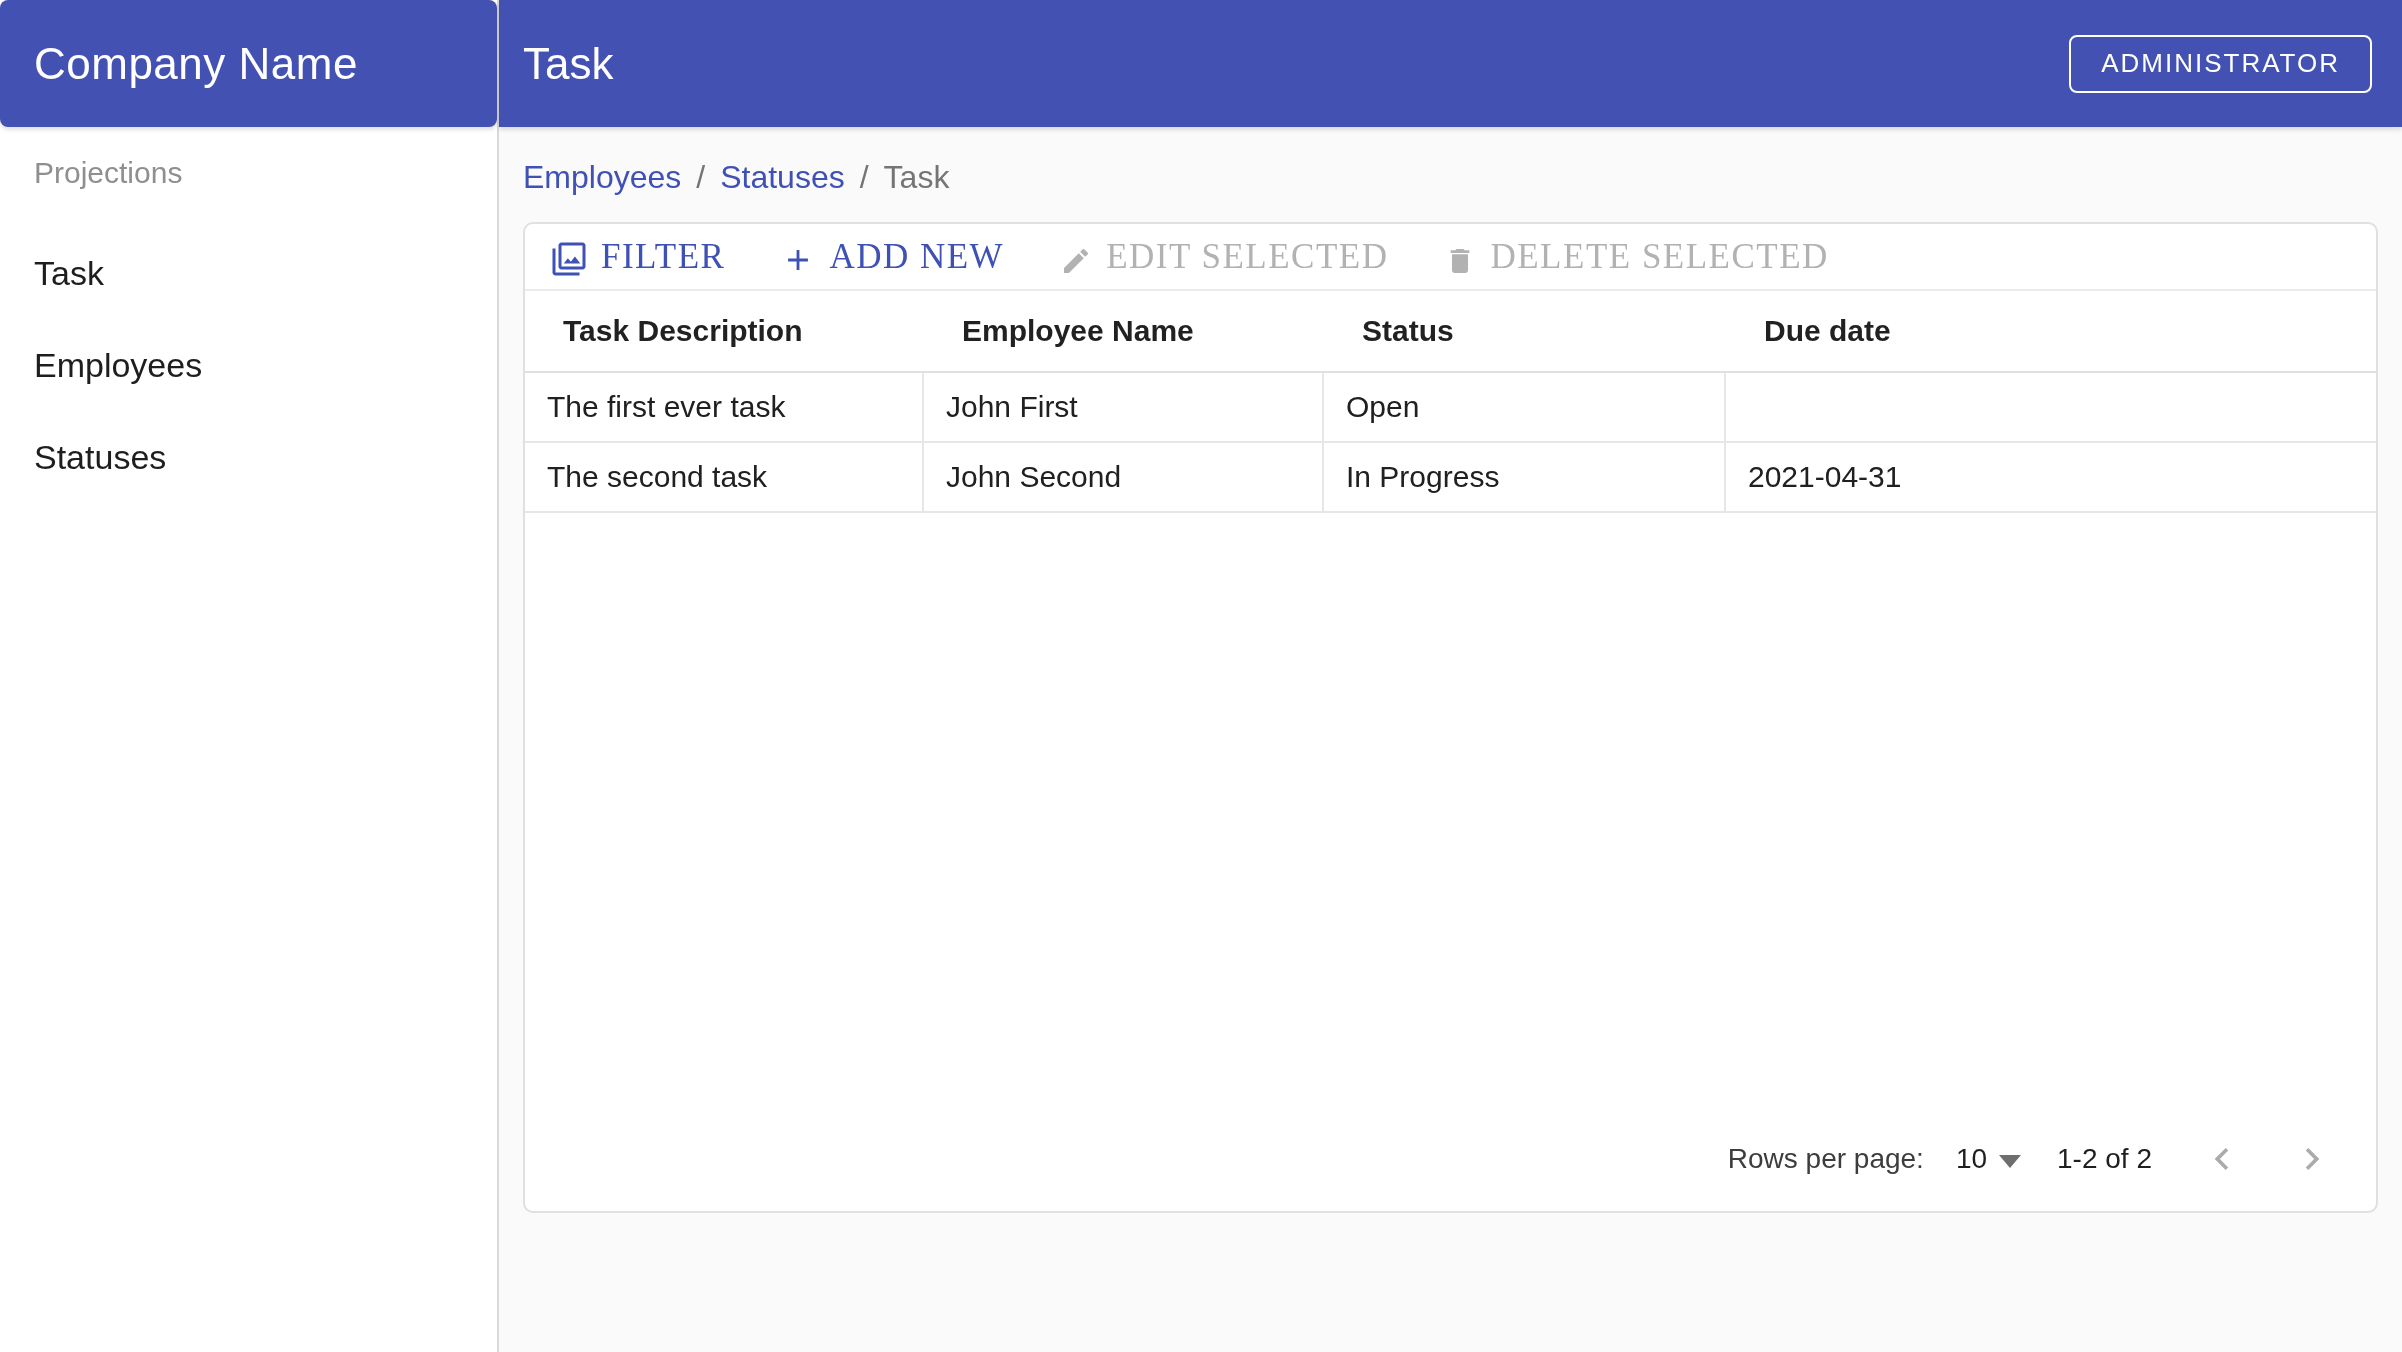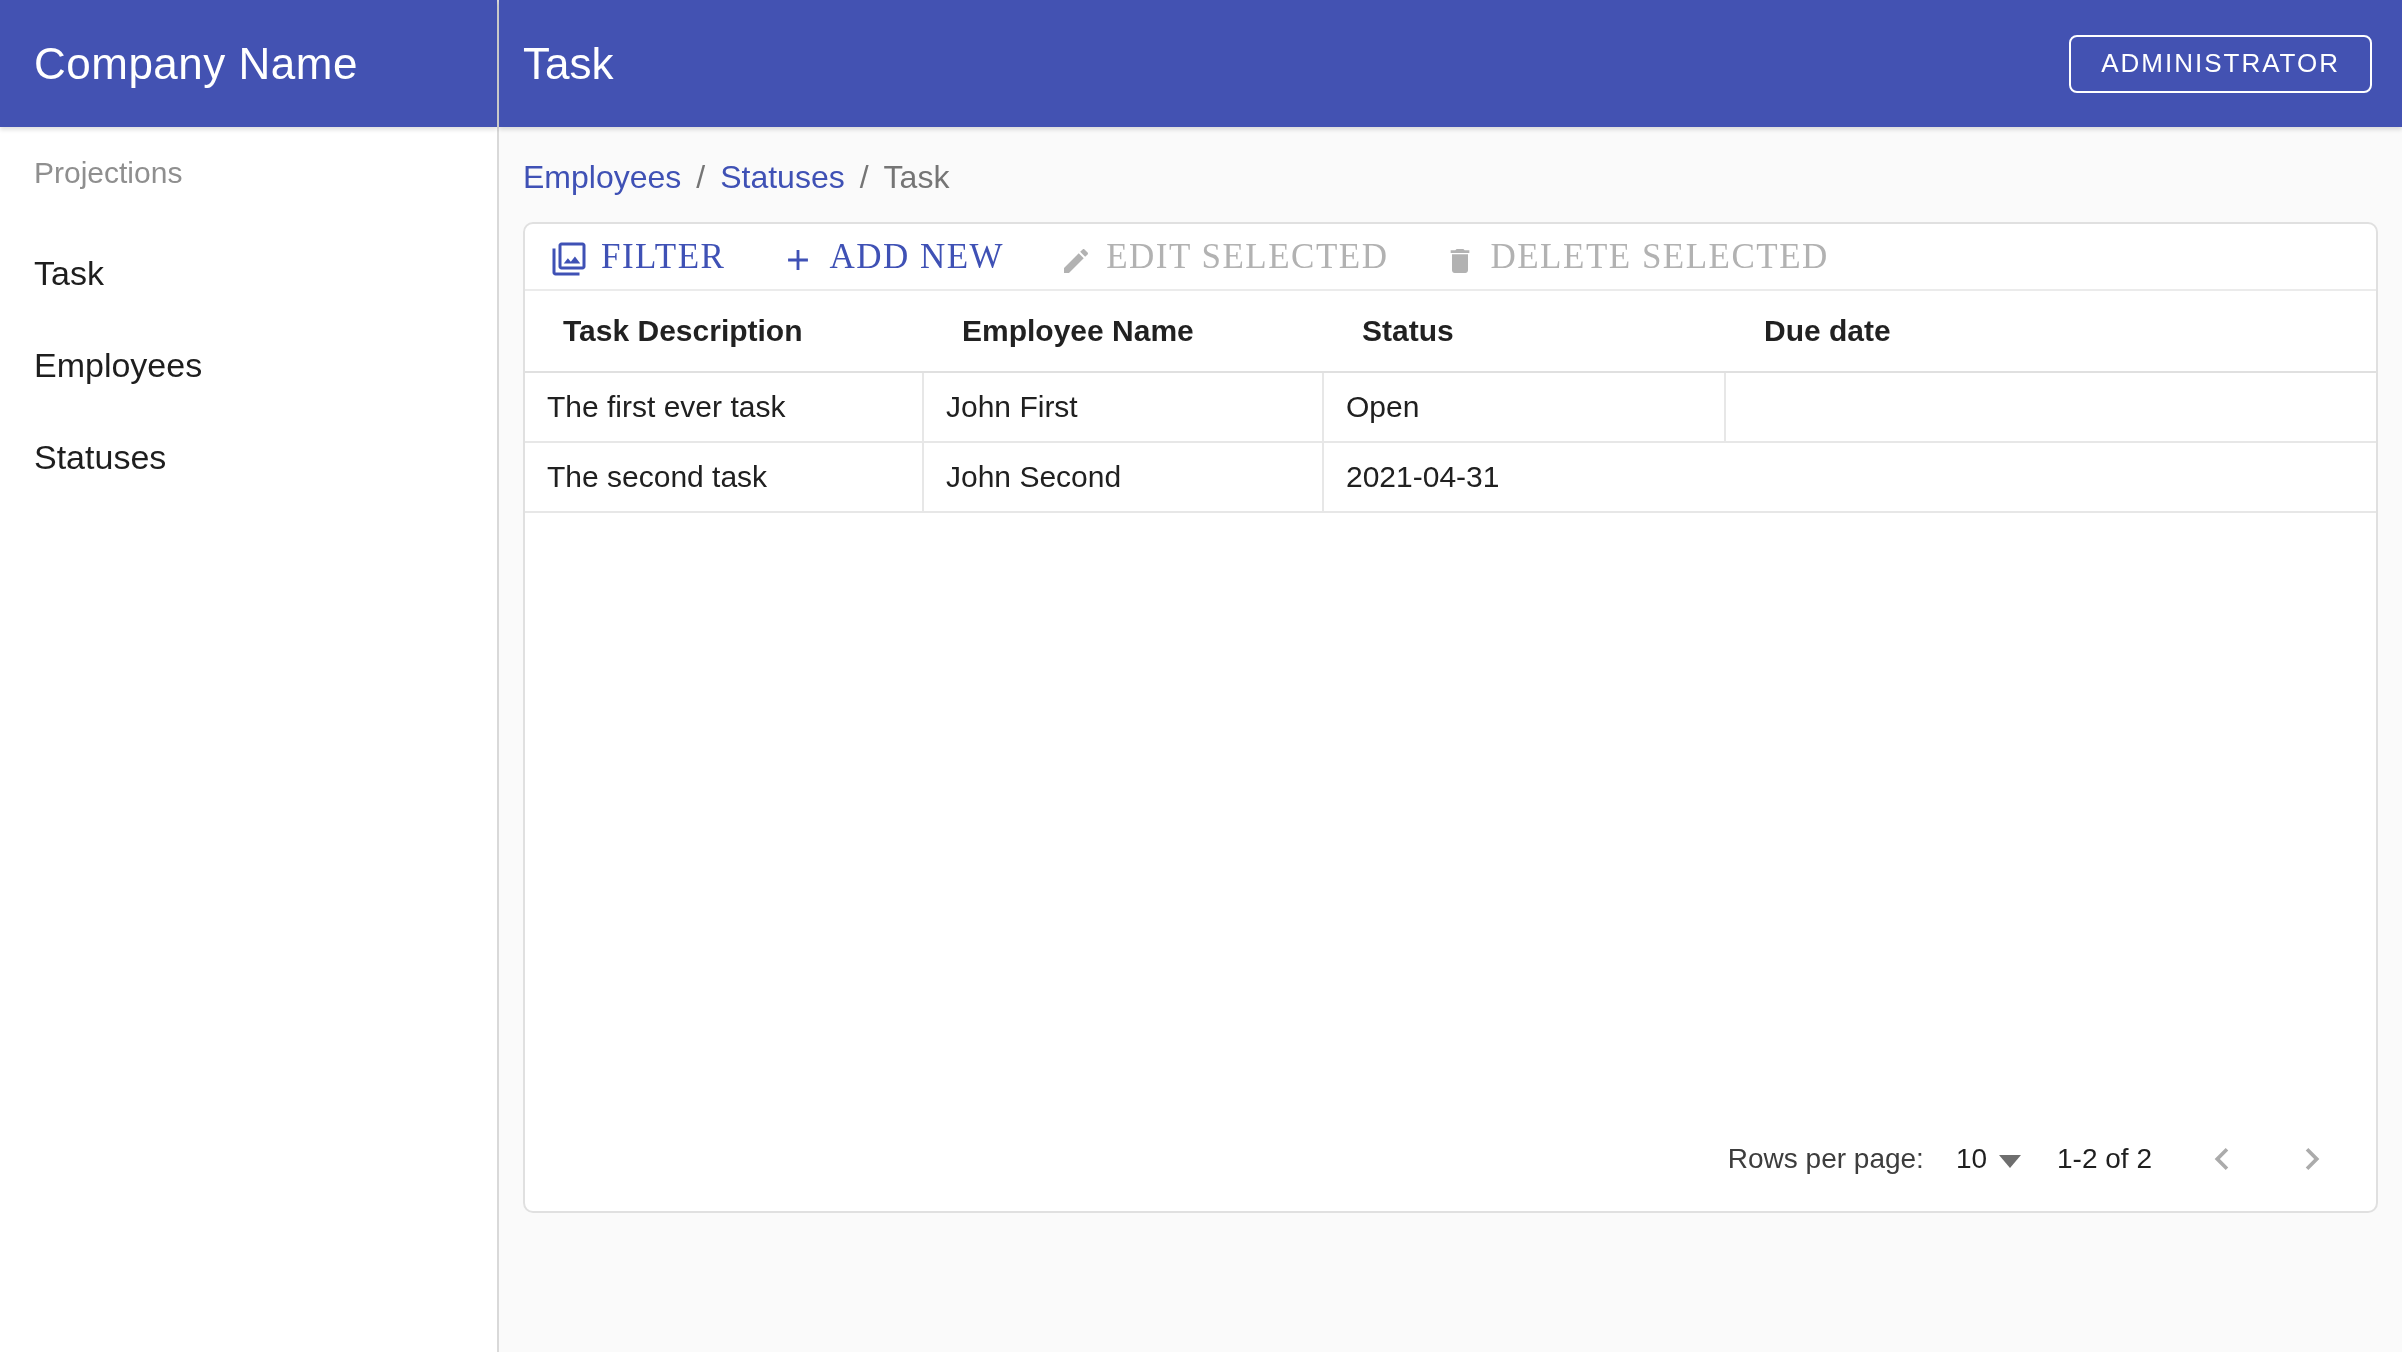--- a/index.html
+++ b/index.html
@@ -19,21 +19,21 @@
     background: #ffffff;
     border-right: 2px solid #d9d9d9;
     display: flex; flex-direction: column;
   }
   .sidebar-header {
     height: 127px; flex: 0 0 127px;
     background: #4352b2;
     display: flex; align-items: center;
     padding-left: 34px;
     box-shadow: 0 3px 4px rgba(0,0,0,0.12);
-    position: relative; z-index: 1;
+    position: relative; z-index: 1; border-radius: 8px;
   }
   .company-name { color: #fff; font-size: 44px; letter-spacing: 0.5px; }
   .sidebar-nav { padding-top: 16px; }
   .section-label {
     font-size: 30px; color: #8f8f8f;
     padding: 0 34px; line-height: 60px;
   }
   .nav-list { margin-top: 24px; }
   .nav-item {
     font-size: 34px; color: #1e1e1e;
@@ -217,20 +217,21 @@
         <div class="grid-row">
           <div class="cell c1">The first ever task</div>
           <div class="cell c2">John First</div>
           <div class="cell c3">Open</div>
           <div class="cell c4"></div>
         </div>
 
         <div class="grid-row">
           <div class="cell c1">The second task</div>
           <div class="cell c2">John Second</div>
+          <div class="cell c3">In Progress</div>
           <div class="cell c4">2021-04-31</div>
         </div>
 
         <div class="grid-spacer"></div>
 
         <div class="grid-footer">
           <span>Rows per page:</span>
           <div class="rpp-select">
             <span>10</span>
             <svg width="22" height="13" viewBox="0 0 22 13">

